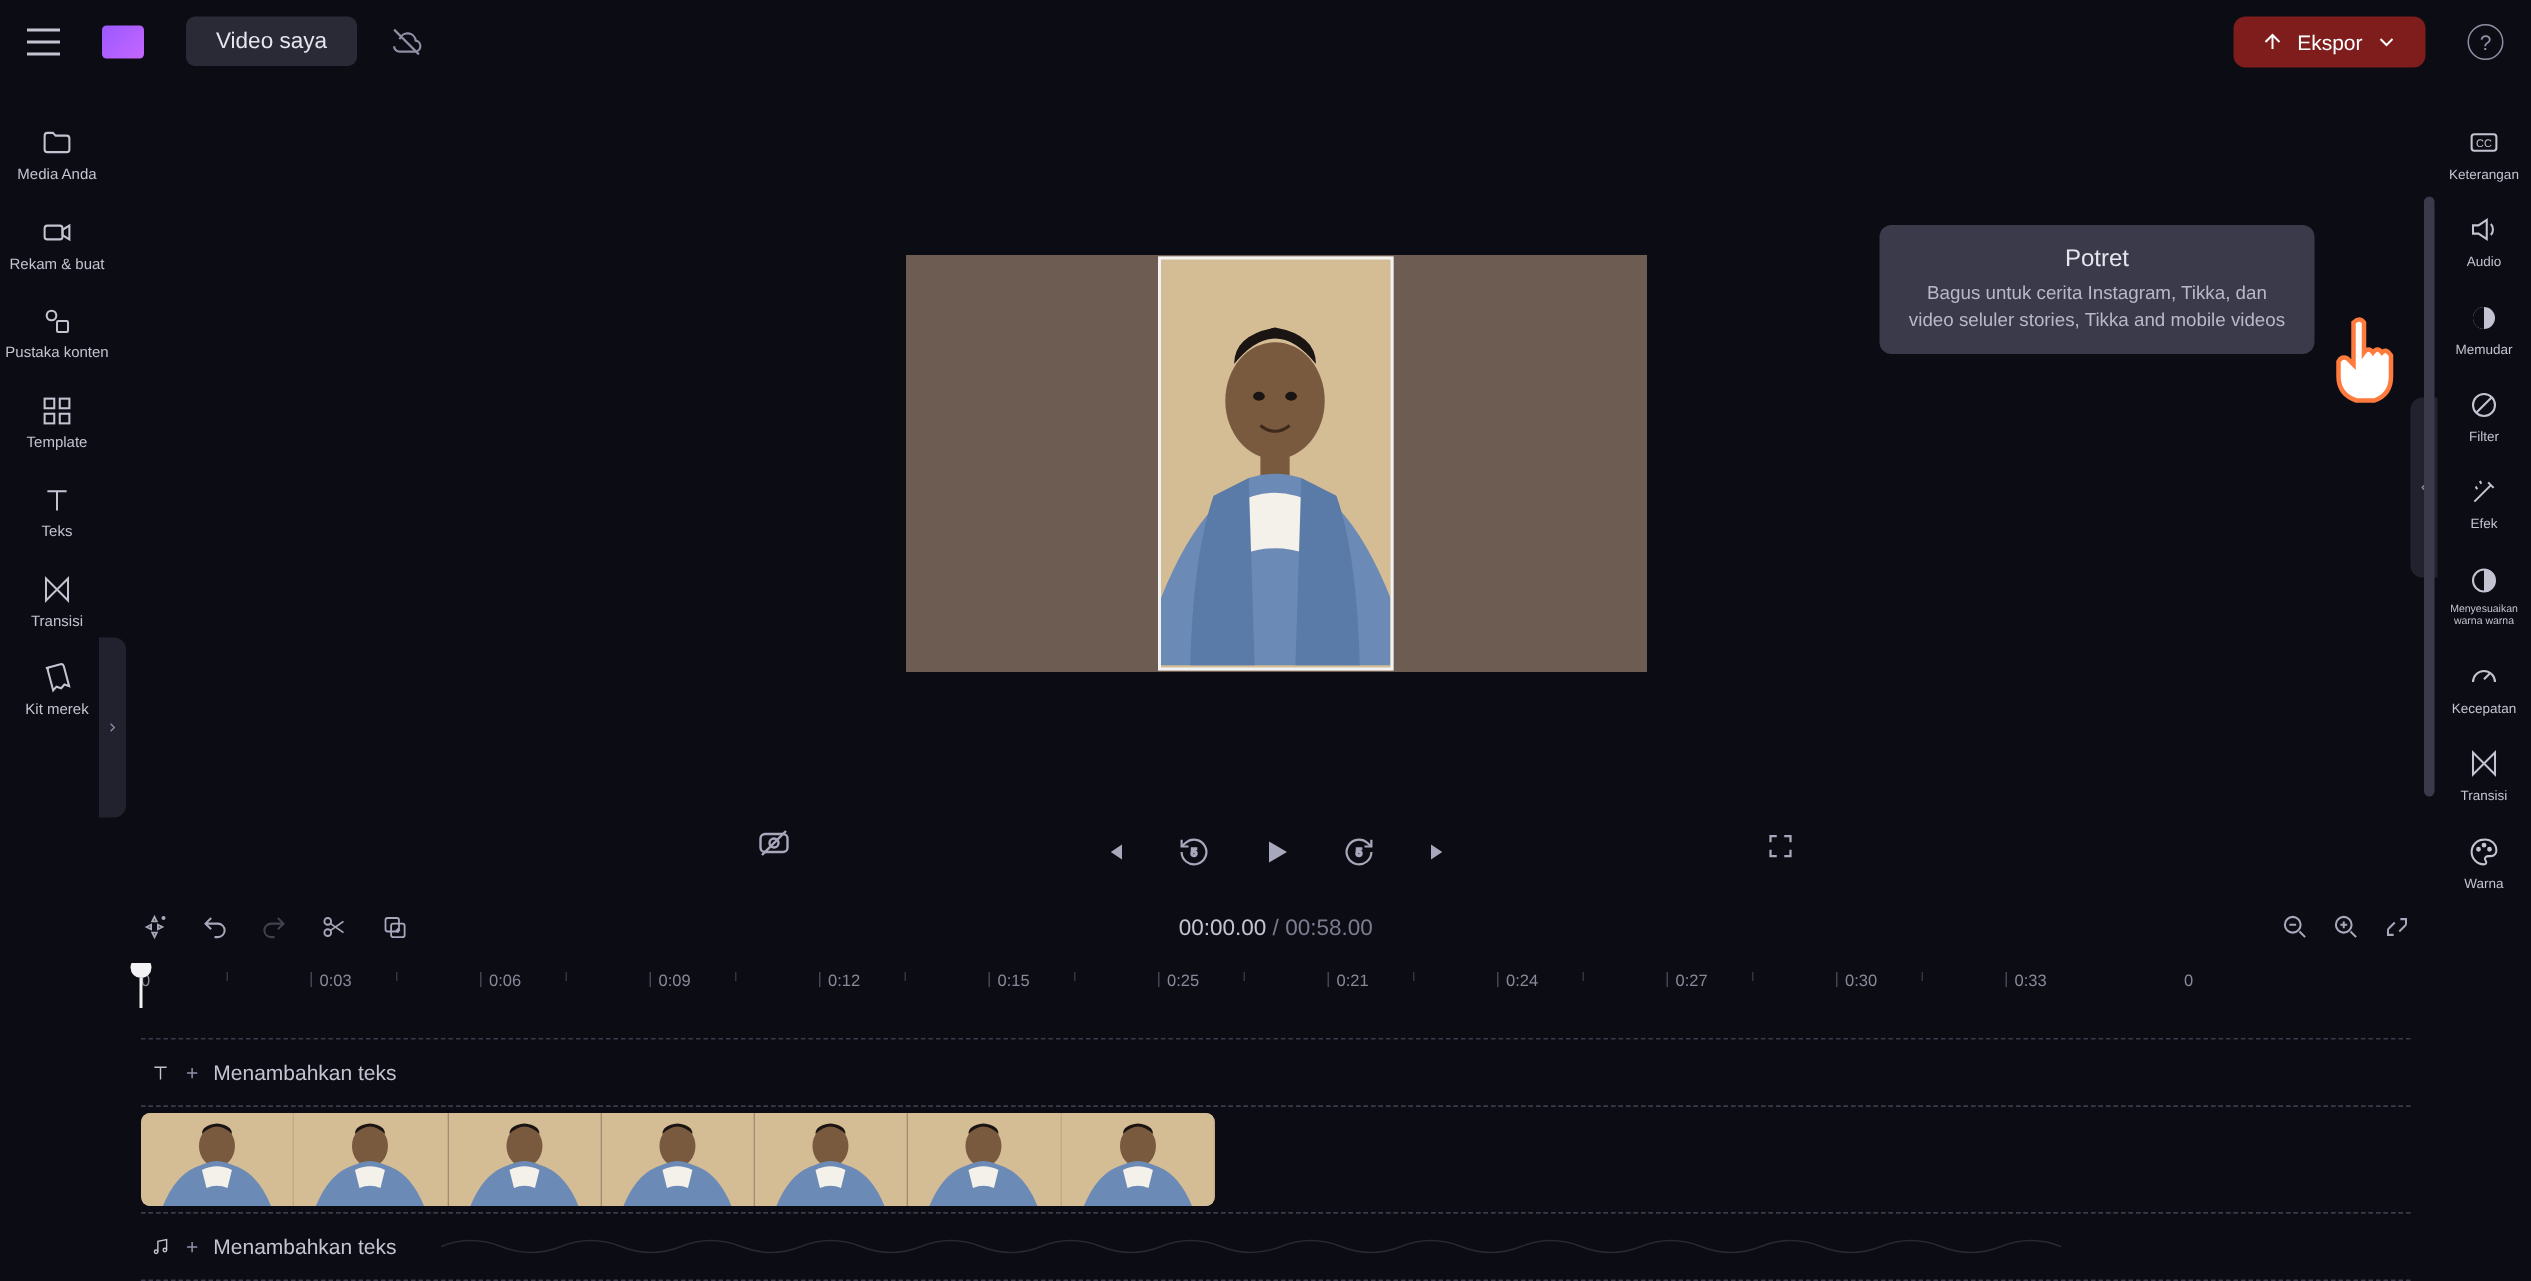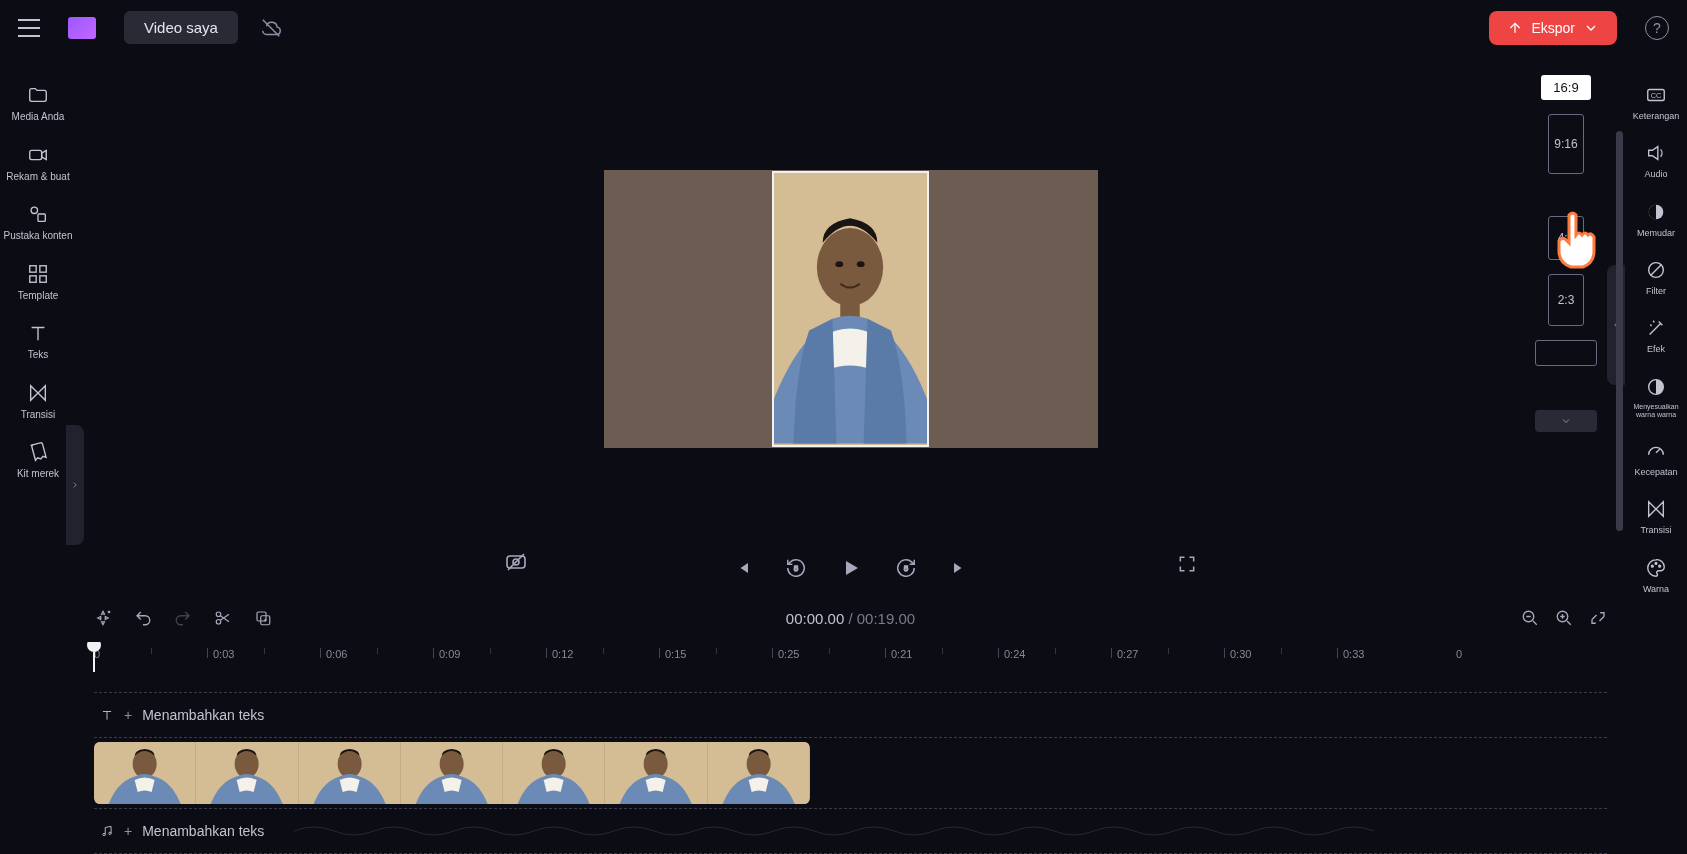--- a/index.html
+++ b/index.html
@@ -3,21 +3,21 @@
 <meta charset="utf-8">
 <style>
 *{margin:0;padding:0;box-sizing:border-box;font-family:-apple-system,BlinkMacSystemFont,Segoe UI,Arial,sans-serif;-webkit-font-smoothing:antialiased}
 body{background:#0c0c14;color:#c3c3d1;width:1687px;height:854px;overflow:hidden;display:flex;flex-direction:column}
 .topbar{height:55px;display:flex;align-items:center;padding:0 18px;gap:12px}
 .hamburger{width:22px;height:18px;display:flex;flex-direction:column;justify-content:space-between;cursor:pointer}
 .hamburger span{height:2px;background:#c3c3d1}
 .logo-box{width:28px;height:22px;background:linear-gradient(135deg,#9b59ff 0%,#c566ff 100%);border-radius:3px;margin-left:16px}
 .title-chip{background:#2a2a37;padding:8px 20px;border-radius:6px;color:#e5e5ee;font-size:15px;margin-left:16px}
 .cloud-off{margin-left:10px;color:#8f8fa5;display:flex}
-.export-btn{background:#ef4444;color:#fff;padding:9px 18px;border-radius:8px;font-size:14px;display:flex;align-items:center;gap:8px;cursor:pointer}
+.export-btn{background:#7f1d1d;color:#fff;padding:9px 18px;border-radius:8px;font-size:14px;display:flex;align-items:center;gap:8px;cursor:pointer}
 .export-btn svg{width:16px;height:16px}
 .help-circle{width:24px;height:24px;border:1.5px solid #8f8fa5;border-radius:50%;color:#8f8fa5;font-size:14px;display:flex;align-items:center;justify-content:center;margin-left:16px;cursor:pointer}
 .spacer{flex:1}
 .main-area{flex:1;display:flex;min-height:0}
 .sidebar{width:76px;display:flex;flex-direction:column;align-items:center;padding-top:18px;gap:0;position:relative}
 .sidebar-item{display:flex;flex-direction:column;align-items:center;gap:4px;padding:10px 0;cursor:pointer;width:100%}
 .sidebar-item .icon{display:flex;align-items:center;justify-content:center;height:24px}
 .sidebar-item svg{width:22px;height:22px;stroke:#c3c3d1;fill:none;stroke-width:1.5}
 .sidebar-item span{font-size:10px;text-align:center;line-height:1.15;color:#c3c3d1}
 .expand-tab{position:absolute;right:-8px;top:370px;width:18px;height:120px;background:#22222e;border-radius:0 8px 8px 0;display:flex;align-items:center;justify-content:center;cursor:pointer}
@@ -184,34 +184,25 @@
             <path d="M68 112 Q78 120 88 112" stroke="#3d2a1c" stroke-width="2" fill="none"></path>
             <rect x="68" y="130" width="20" height="18" fill="#7a5a3e"></rect>
             <path d="M0 276 L0 230 Q20 180 45 160 L60 148 Q78 142 96 148 L112 160 Q137 180 157 230 L157 276 Z" fill="#6b8ab5"></path>
             <path d="M50 166 Q78 150 106 166 L100 200 Q78 192 56 200 Z" fill="#f4f0ea"></path>
             <path d="M36 160 L60 148 L64 276 L20 276 Q22 200 36 160" fill="#5a7aa8"></path>
             <path d="M120 160 L96 148 L92 276 L136 276 Q134 200 120 160" fill="#5a7aa8"></path>
           </svg>
         </div>
       </div>
 
-
-      <div class="ratio-stack">
-        <div class="ratio-chip">16:9</div>
-        <div class="ratio-box ratio-916">9:16</div>
-        <div style="height:14px"></div>
-        <div class="ratio-box ratio-45">4:5</div>
-        <div class="ratio-box ratio-23">2:3</div>
-        <div class="ratio-box ratio-wide"></div>
-        <div class="ratio-collapse">
-          <svg width="12" height="12" viewBox="0 0 24 24" fill="none" stroke="#8f8fa5" stroke-width="2">
-              <polyline points="6 9 12 15 18 9"></polyline>
-            </svg>
-        </div>
-      </div>
+      <div class="tooltip">
+        <div class="tooltip-title">Potret</div>
+        <div class="tooltip-body">Bagus untuk cerita Instagram, Tikka, dan video seluler stories, Tikka and mobile videos</div>
+      </div>
+
 
       <div class="pointer-hand">
         <svg width="56" height="64" viewBox="0 0 56 64">
             <path d="M20 8 Q24 4 27 8 L27 28 Q30 24 33 28 Q36 24 39 28 Q42 25 45 30 L45 44 Q45 56 34 60 L22 60 Q10 56 10 44 L10 34 Q12 30 16 32 L20 36 Z" fill="#fff" stroke="#ff7a3d" stroke-width="3"></path>
           </svg>
       </div>
 
       <div class="hide-eye">
         <svg width="24" height="24" viewBox="0 0 24 24" fill="none" stroke="currentColor" stroke-width="1.6">
             <rect x="3" y="6" width="18" height="12" rx="3"></rect>
@@ -291,21 +282,21 @@
           </svg>
         </div>
       <div class="tl-btn">
           <svg width="18" height="18" viewBox="0 0 24 24" fill="none" stroke="currentColor" stroke-width="1.6">
             <rect x="4" y="4" width="12" height="12" rx="2"></rect>
             <rect x="9" y="9" width="12" height="12" rx="2"></rect>
             <path d="M15 13v4M13 15h4"></path>
           </svg>
         </div>
       <div class="time-display">
-        <span>00:00.00</span><span class="total"> / </span><span class="total">00:19.00</span>
+        <span>00:00.00</span><span class="total"> / </span><span class="total">00:58.00</span>
       </div>
       <div class="zoom-controls">
         <div class="tl-btn">
             <svg width="18" height="18" viewBox="0 0 24 24" fill="none" stroke="currentColor" stroke-width="1.8">
               <circle cx="10" cy="10" r="7"></circle>
               <path d="M21 21l-5-5M7 10h6"></path>
             </svg>
           </div>
         <div class="tl-btn">
             <svg width="18" height="18" viewBox="0 0 24 24" fill="none" stroke="currentColor" stroke-width="1.8">

